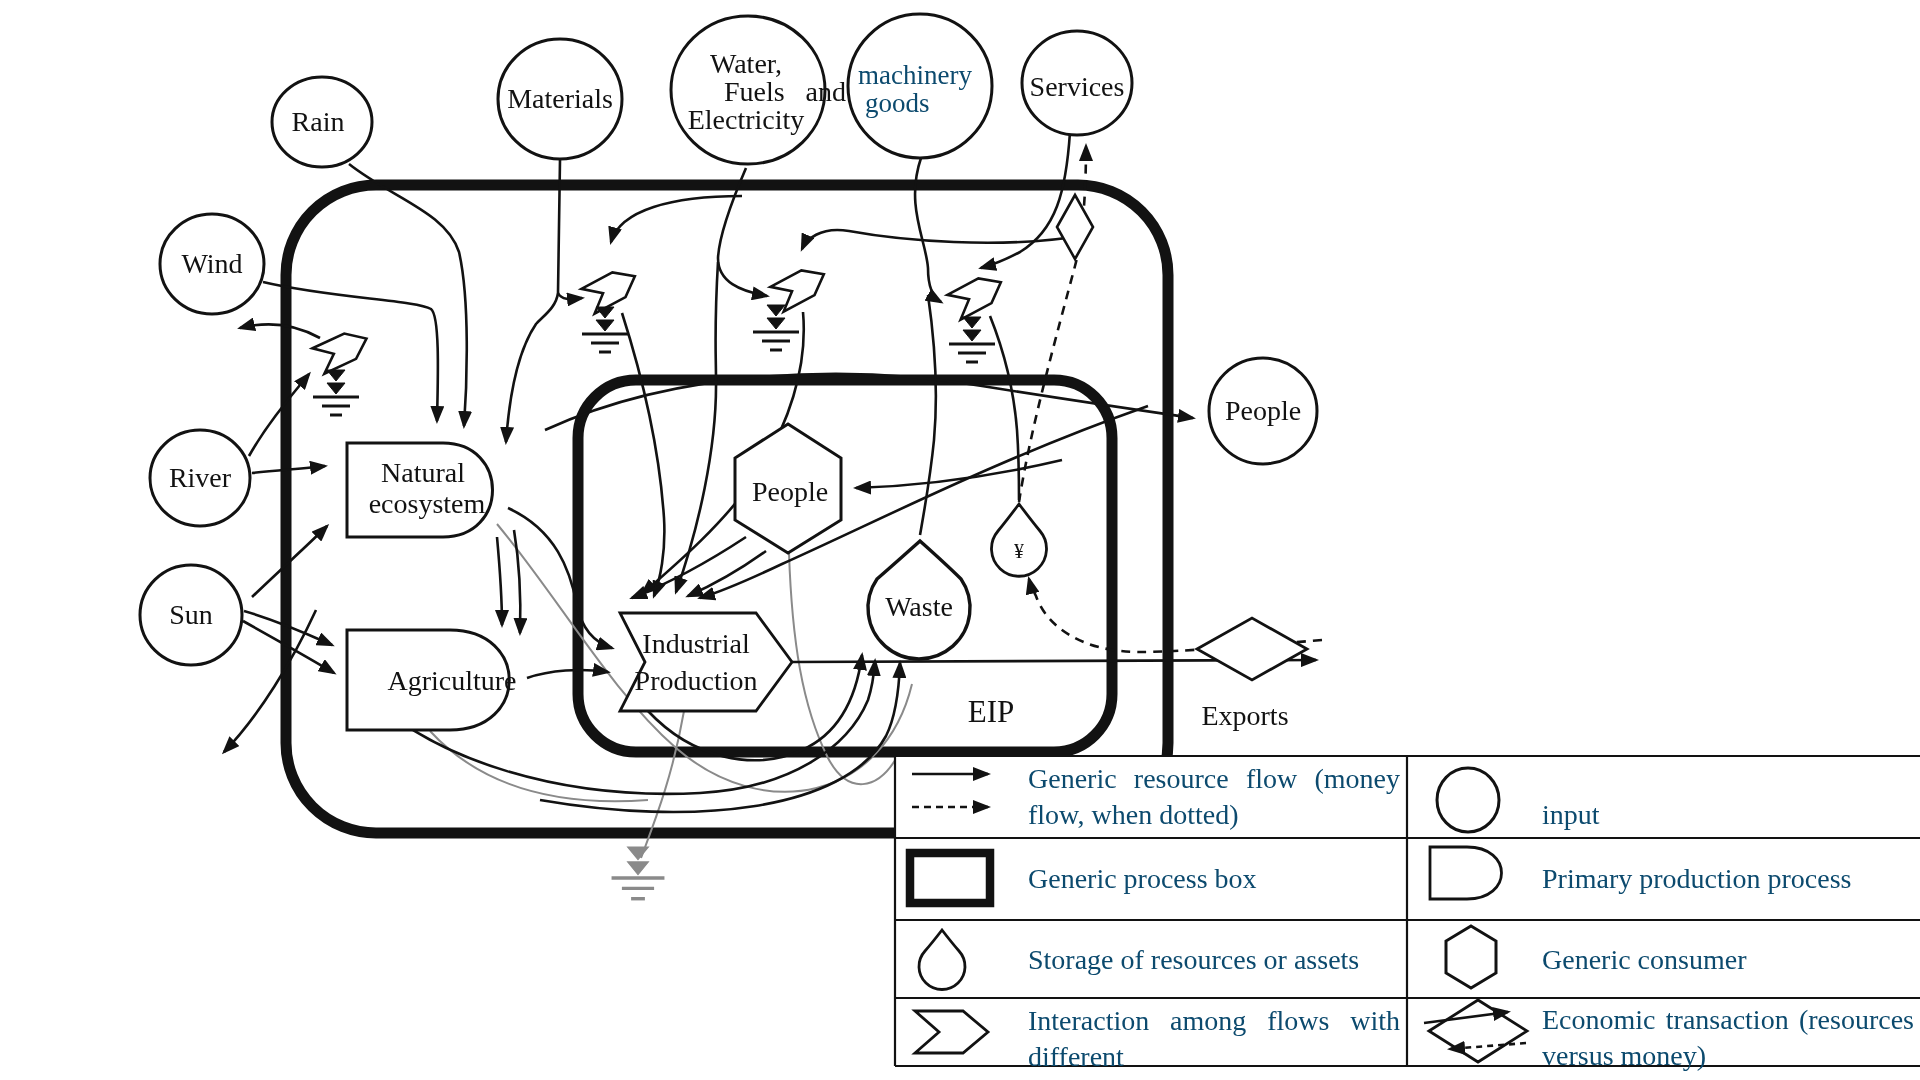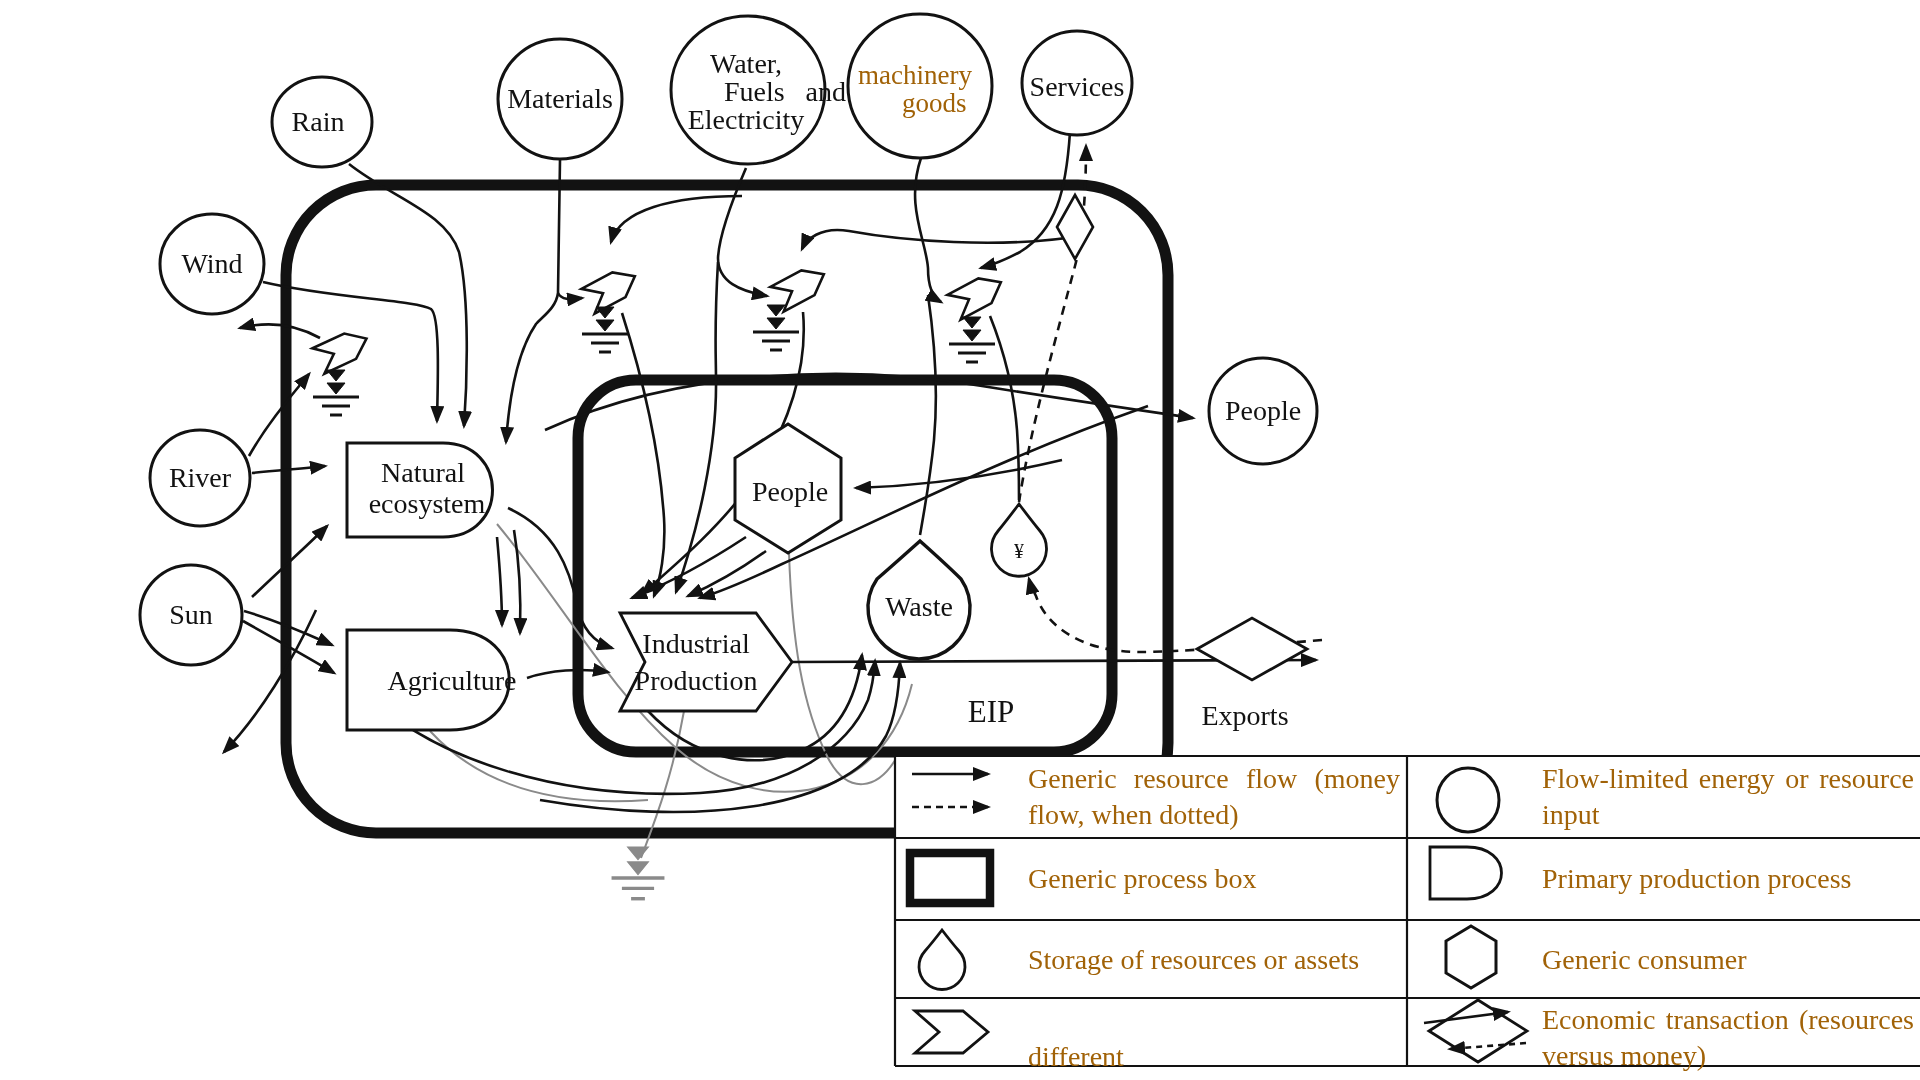--- a/index.html
+++ b/index.html
@@ -2,21 +2,21 @@
 <html><head>
 <meta charset="utf-8">
 <style>
   html,body{margin:0;padding:0;background:#fff;}
   #stage{position:relative;width:1920px;height:1080px;background:#fff;overflow:hidden;
          font-family:"Liberation Serif","DejaVu Serif",serif;color:#121212;}
   #stage svg{position:absolute;left:0;top:0;}
   .lbl{position:absolute;transform:translate(-50%,-50%);font-size:28px;line-height:1.05;
        white-space:nowrap;color:#121212;}
   .lblL{position:absolute;transform:translateY(-50%);font-size:27px;line-height:1.05;
-        white-space:nowrap;color:#a16207;}
+        white-space:nowrap;color:#0c4a6e;}
   .just{white-space:normal;width:372px;text-align:justify;text-align-last:justify;}
   .big{font-size:31px;}
   .small{font-size:20px;}
   .legtxt{font-size:28px;}
 </style>
 </head>
 <body>
 
 <div id="stage">
 
@@ -154,39 +154,39 @@
 
 <div class="lbl" style="left:318px;top:122px">Rain</div>
 <div class="lbl" style="left:212px;top:264px">Wind</div>
 <div class="lbl" style="left:200px;top:478px">River</div>
 <div class="lbl" style="left:191px;top:615px">Sun</div>
 <div class="lbl" style="left:560px;top:99px">Materials</div>
 <div class="lbl" style="left:746px;top:64px">Water,</div>
 <div class="lbl" style="left:785px;top:92px;word-spacing:14px">Fuels and</div>
 <div class="lbl" style="left:746px;top:120px">Electricity</div>
 <div class="lblL" style="left:858px;top:75px">machinery</div>
-<div class="lblL" style="left:902px;top:103px">goods</div>
+<div class="lblL" style="left:865px;top:103px">goods</div>
 <div class="lbl" style="left:1077px;top:87px">Services</div>
 <div class="lbl" style="left:1263px;top:411px">People</div>
 <div class="lbl" style="left:423px;top:473px">Natural</div>
 <div class="lbl" style="left:427px;top:504px">ecosystem</div>
 <div class="lbl" style="left:452px;top:681px">Agriculture</div>
 <div class="lbl" style="left:696px;top:644px">Industrial</div>
 <div class="lbl" style="left:696px;top:681px">Production</div>
 <div class="lbl" style="left:790px;top:492px">People</div>
 <div class="lbl" style="left:919px;top:607px">Waste</div>
 <div class="lbl small" style="left:1019px;top:551px">¥</div>
 <div class="lbl big" style="left:991px;top:712px">EIP</div>
 <div class="lbl" style="left:1245px;top:716px">Exports</div>
 
 <div class="lblL legtxt just" style="left:1028px;top:779px">Generic resource flow (money</div>
 <div class="lblL legtxt" style="left:1028px;top:815px">flow, when dotted)</div>
 <div class="lblL legtxt" style="left:1028px;top:879px">Generic process box</div>
 <div class="lblL legtxt" style="left:1028px;top:960px">Storage of resources or assets</div>
+<div class="lblL legtxt just" style="left:1028px;top:1021px">Interaction among flows with</div>
 <div class="lblL legtxt" style="left:1028px;top:1057px">different</div>
-<div class="lblL legtxt just" style="left:1542px;top:779px">Flow-limited energy or resource</div>
 <div class="lblL legtxt" style="left:1542px;top:815px">input</div>
 <div class="lblL legtxt" style="left:1542px;top:879px">Primary production process</div>
 <div class="lblL legtxt" style="left:1542px;top:960px">Generic consumer</div>
 <div class="lblL legtxt just" style="left:1542px;top:1020px">Economic transaction (resources</div>
 <div class="lblL legtxt" style="left:1542px;top:1056px">versus money)</div>
 
 </div>
 
 </body></html>

